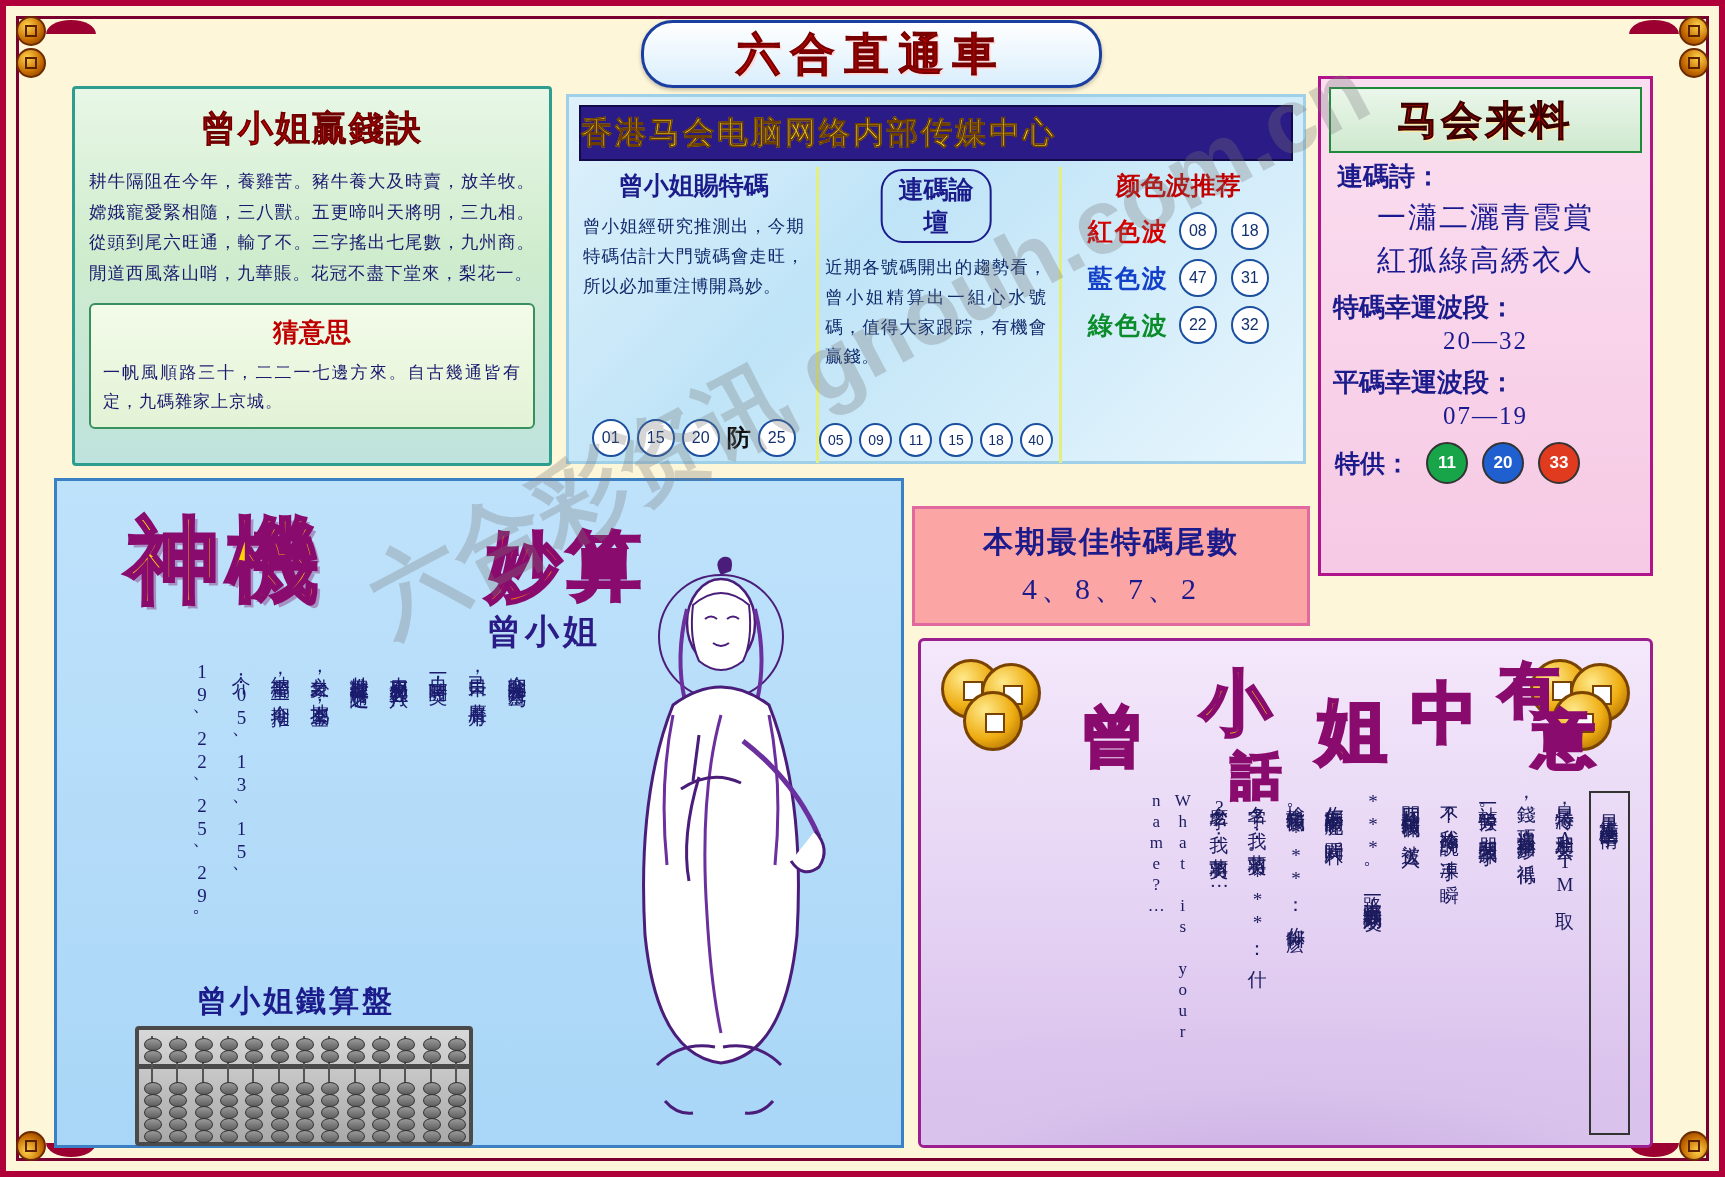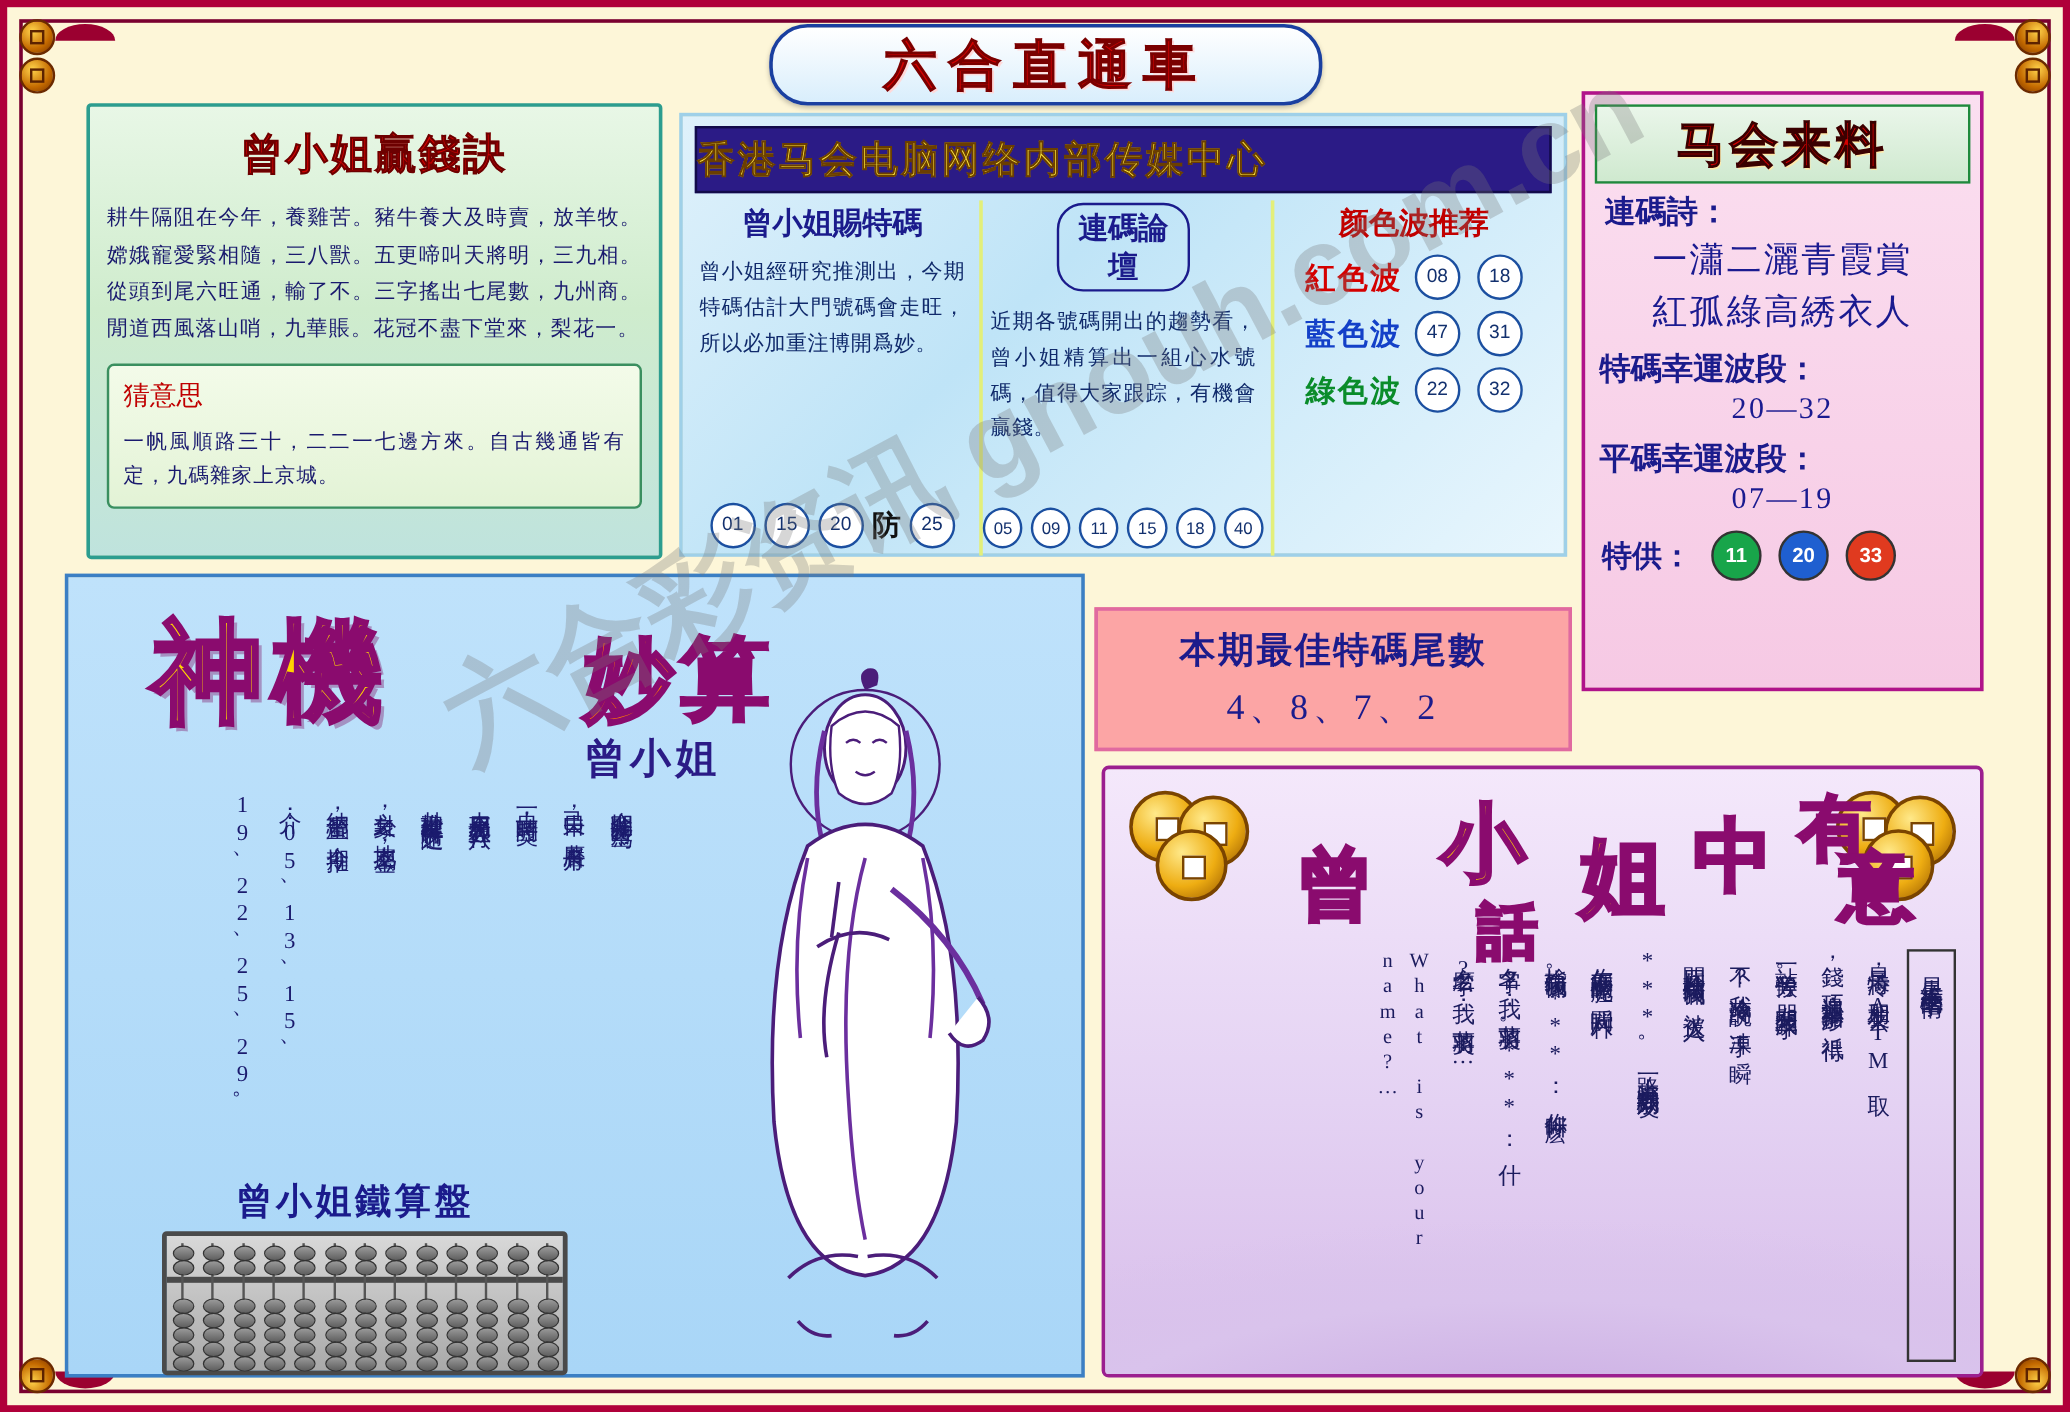--- a/index.html
+++ b/index.html
@@ -73,21 +73,21 @@
     margin:6px 0 14px;text-align:center;font-size:35px;font-weight:bold;
     color:#d40000;-webkit-text-stroke:.6px #6d0000;
     font-family:"Liberation Sans", sans-serif;letter-spacing:2px;
   }
   .poem{font-size:17.5px;line-height:1.75;color:#1a1a6e;text-align:justify;letter-spacing:1px;}
   #subbox{
     margin-top:14px;border:2px solid #3a8f5f;border-radius:6px;
     background:linear-gradient(#f3fbe9,#e3f3d6);
     padding:6px 12px 10px;
   }
-  #subbox h3{margin:4px 0 8px;text-align:left;font-size:22px;color:#c00000;font-weight:normal;}
+  #subbox h3{margin:4px 0 8px;text-align:center;font-size:26px;color:#c00000;font-weight:bold;}
   #subbox .poem{font-size:17px;color:#1a1a6e;}
 
   
   #panelB{
     left:560px;top:88px;width:740px;height:370px;
     background:linear-gradient(135deg,#dff1fb,#bfe4f7 40%,#e8f6fd);
     border:3px solid #9fd0e8;
   }
   #panelB .bhead{
     margin:8px 10px 6px;height:52px;background:#2b1b86;border:2px solid #120b4a;

